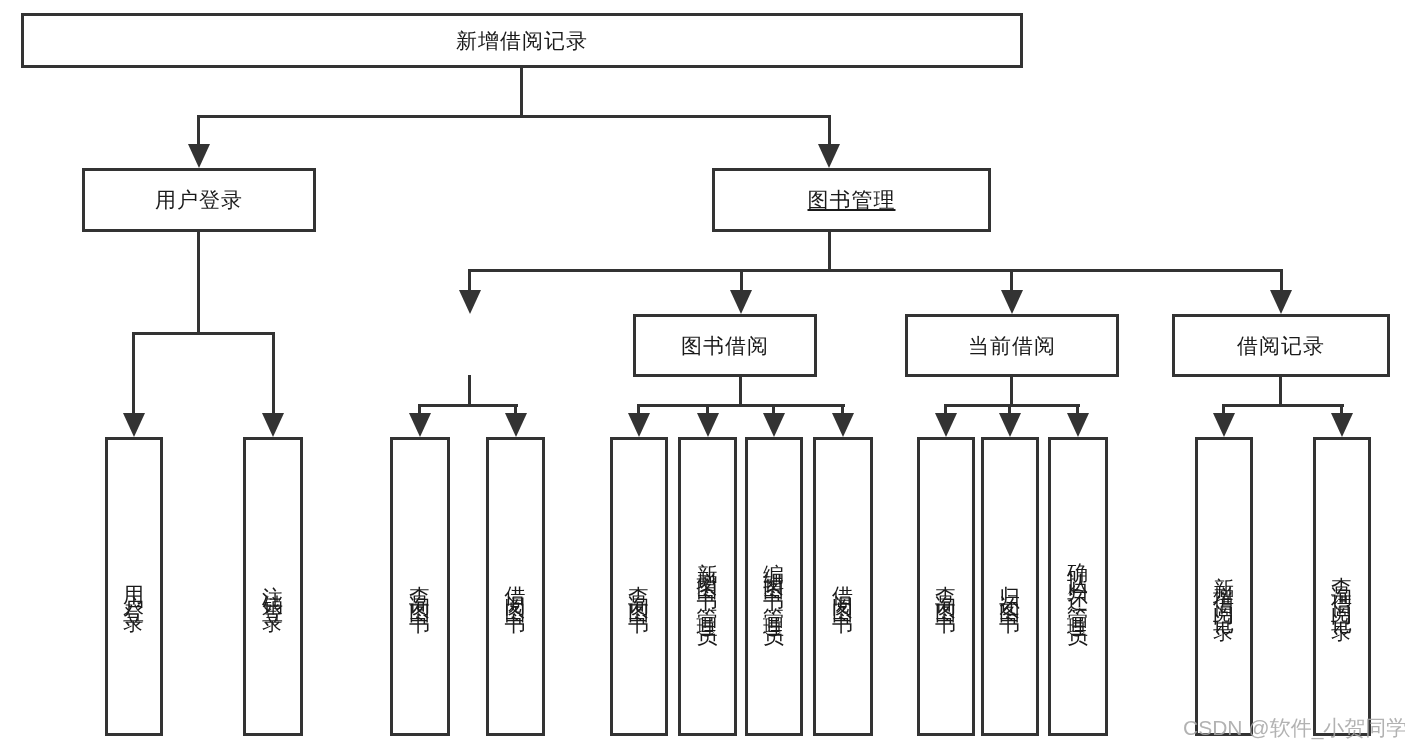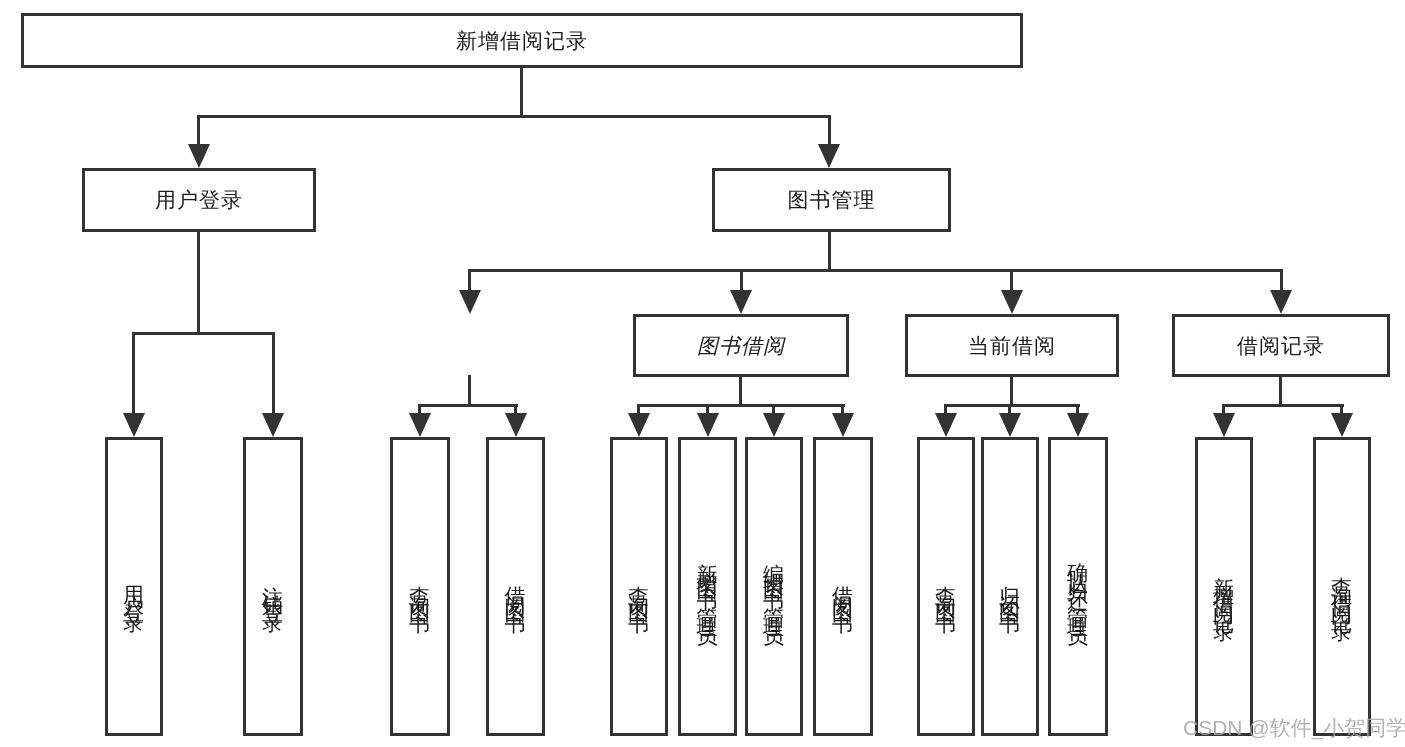--- a/index.html
+++ b/index.html
@@ -71,26 +71,26 @@
 <div class="stage">
 
   <div class="node" style="left:21px; top:13px; width:1002px; height:55px;">
     <span>新增借阅记录</span>
   </div>
 
   <div class="node" style="left:82px; top:168px; width:234px; height:64px;">
     <span>用户登录</span>
   </div>
 
-  <div class="node" style="left:712px; top:168px; width:239px; height:64px;">
+  <div class="node" style="left:712px; top:168px; width:279px; height:64px;text-decoration:underline;">
     <span>图书管理</span>
   </div>
 
 
-  <div class="node" style="left:633px; top:314px; width:216px; height:63px;font-style:italic;">
+  <div class="node" style="left:633px; top:314px; width:184px; height:63px;">
     <span>图书借阅</span>
   </div>
 
   <div class="node" style="left:905px; top:314px; width:214px; height:63px;text-align:center;">
     <span>当前借阅</span>
   </div>
 
   <div class="node" style="left:1172px; top:314px; width:218px; height:63px;">
     <span>借阅记录</span>
   </div>

